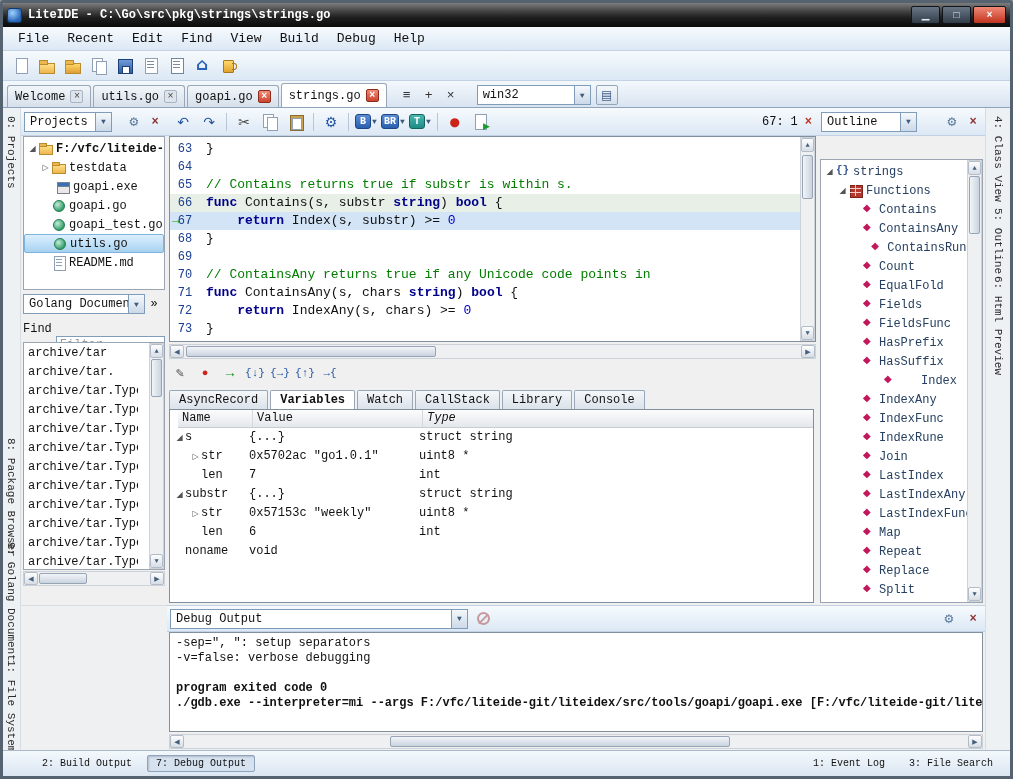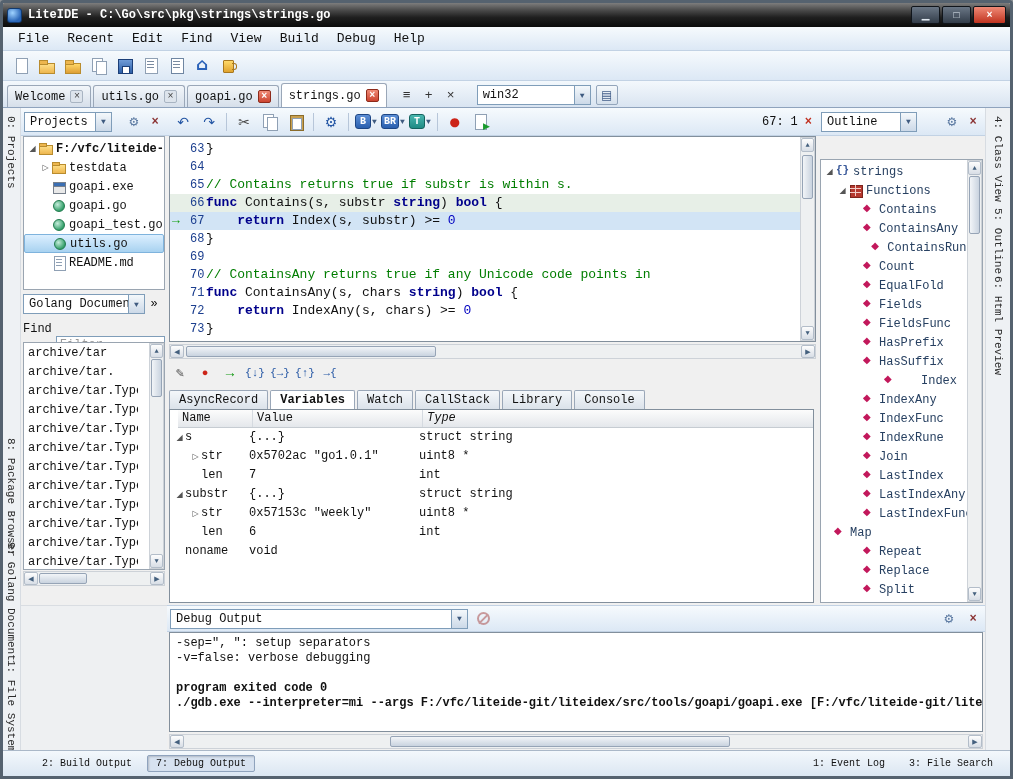--- a/index.html
+++ b/index.html
@@ -129,21 +129,21 @@
     background:linear-gradient(#5b8ed6,#2a5fae);color:#fff;font-size:10px;font-weight:bold;border:1px solid #1d4685;border-radius:3px;}
   .badge.t{background:linear-gradient(#4ab8b0,#1f8a84);border-color:#14635f;}
   .dd{font-size:8px;color:#3f5b80;margin-left:1px;}
   .sep{width:1px;height:18px;background:#b7c6d9;margin:0 3px;}
   .lineind{margin-left:auto;display:flex;align-items:center;gap:7px;font-size:12px;padding-right:2px;}
   .lineind .redx{color:#c03020;font-weight:bold;}
   .editor-wrap{position:absolute;top:28px;left:2px;right:2px;height:206px;background:#fff;border:1px solid #828f9c;overflow:hidden;padding-top:3px;}
   .eline{display:flex;height:18px;line-height:18px;}
   .eline.hl-current{background:#e7efe7;}
   .eline.hl-debug{background:#d2e4f5;}
-  .lgut{position:relative;width:36px;flex:none;text-align:left;padding-right:6px;color:#1c3f8f;font-size:12px;padding-left:20px;}
+  .lgut{position:relative;width:36px;flex:none;text-align:center;padding-right:6px;color:#1c3f8f;font-size:12px;}
   .dbgarrow{position:absolute;left:2px;top:0;color:#12a012;font-weight:bold;font-size:13px;}
   .lcode{flex:1;white-space:pre;font-size:13px;overflow:hidden;}
   .lcode .k{color:#00008b;font-weight:bold;}
   .lcode .c{color:#007d00;}
   .lcode .n{color:#0000c0;}
   .debug-toolbar{position:absolute;top:253px;left:2px;height:24px;display:flex;align-items:center;gap:3px;}
   .dbtn{min-width:22px;height:20px;display:flex;align-items:center;justify-content:center;font-size:11px;color:#2456a4;
     border:1px solid transparent;border-radius:2px;}
   .dbtn.red{color:#cc2418;}
   .dbtn.green{color:#149a14;font-weight:bold;font-size:14px;}
@@ -306,21 +306,21 @@
         <div class="trow" style="padding-left: 3px;">
           <span class="exp">◢</span>
           <span class="fi fi-folder-open"></span>
           <span class="tlbl b">F:/vfc/liteide-git</span>
         </div>
         <div class="trow" style="padding-left: 16px;">
           <span class="exp">▷</span>
           <span class="fi fi-folder"></span>
           <span class="tlbl">testdata</span>
         </div>
-        <div class="trow" style="padding-left: 16px;">
+        <div class="trow" style=" margin-left: 20px;">
           <span class="exp"></span>
           <span class="fi fi-exe-file"></span>
           <span class="tlbl">goapi.exe</span>
         </div>
         <div class="trow" style="padding-left: 16px;">
           <span class="exp"></span>
           <span class="fi fi-go-file"></span>
           <span class="tlbl">goapi.go</span>
         </div>
         <div class="trow" style="padding-left: 16px;">
@@ -676,21 +676,21 @@
         <div class="trow" style="padding-left: 29px;">
           <span class="exp"></span>
           <span class="fi fi-member"></span>
           <span class="tlbl">LastIndexAny</span>
         </div>
         <div class="trow" style="padding-left: 29px;">
           <span class="exp"></span>
           <span class="fi fi-member"></span>
           <span class="tlbl">LastIndexFunc</span>
         </div>
-        <div class="trow" style="">
+        <div class="trow" style="padding-left: 29px;">
           <span class="exp"></span>
           <span class="fi fi-member"></span>
           <span class="tlbl">Map</span>
         </div>
         <div class="trow" style="padding-left: 29px;">
           <span class="exp"></span>
           <span class="fi fi-member"></span>
           <span class="tlbl">Repeat</span>
         </div>
         <div class="trow" style="padding-left: 29px;">

